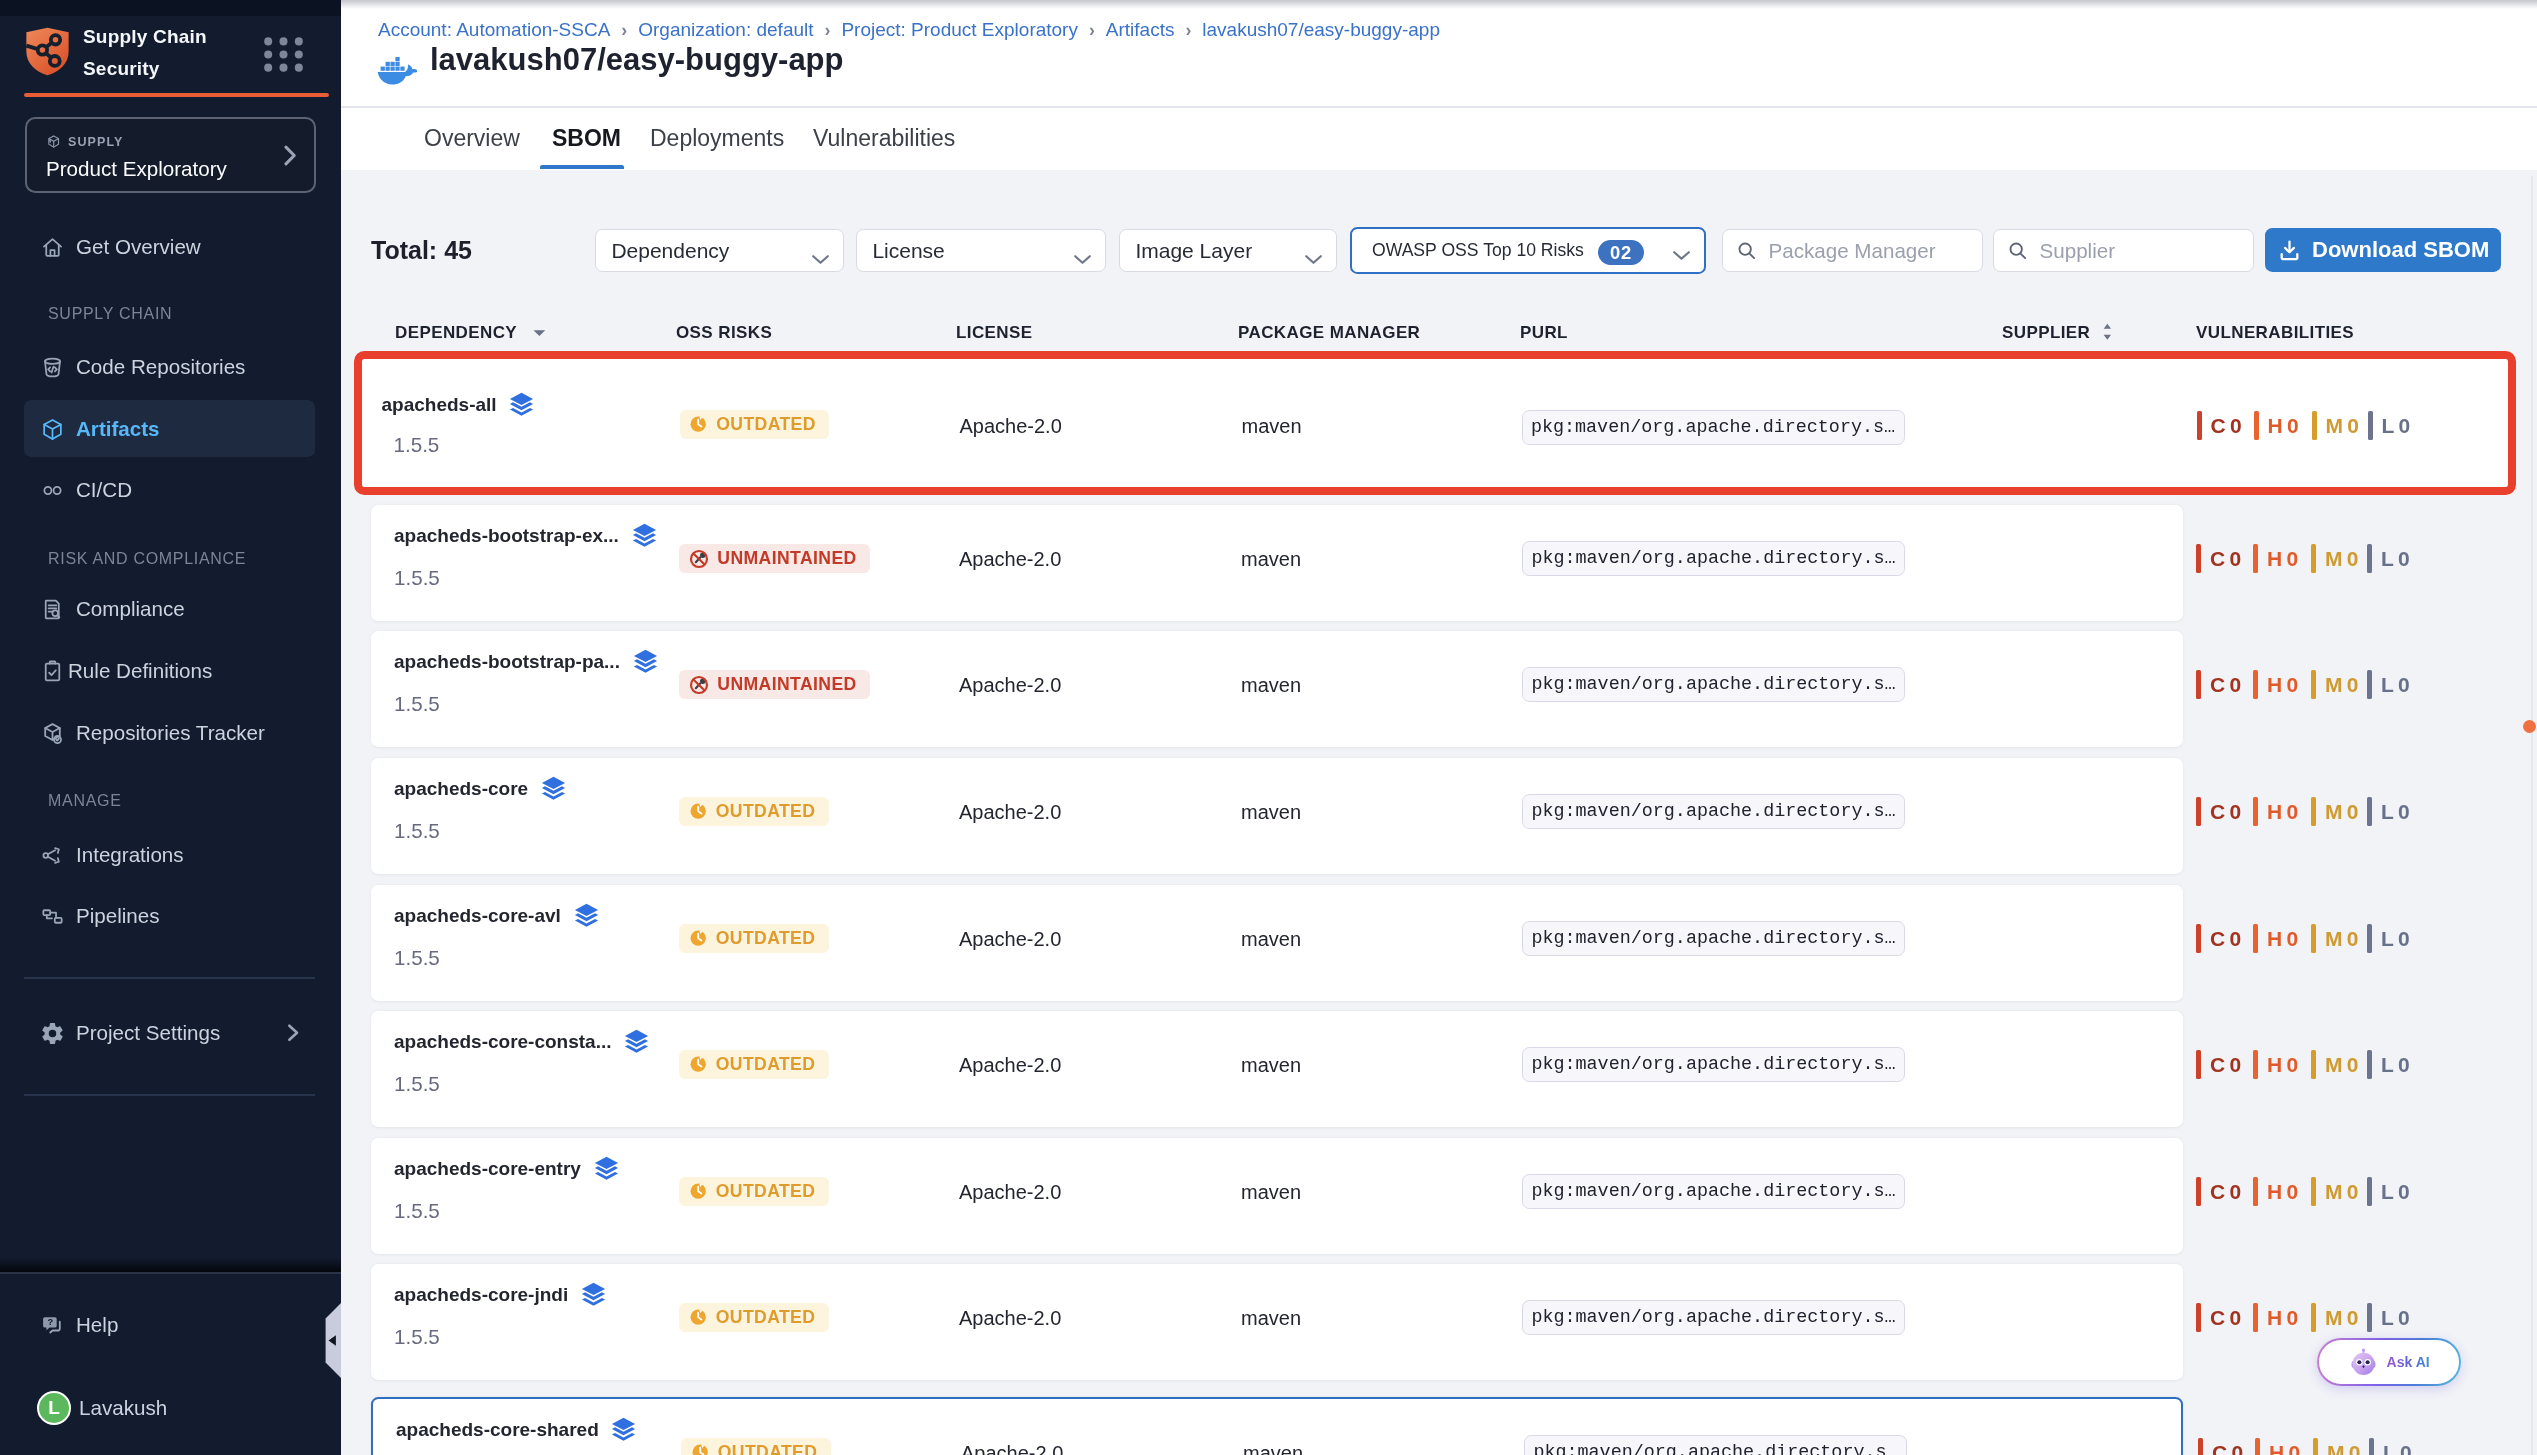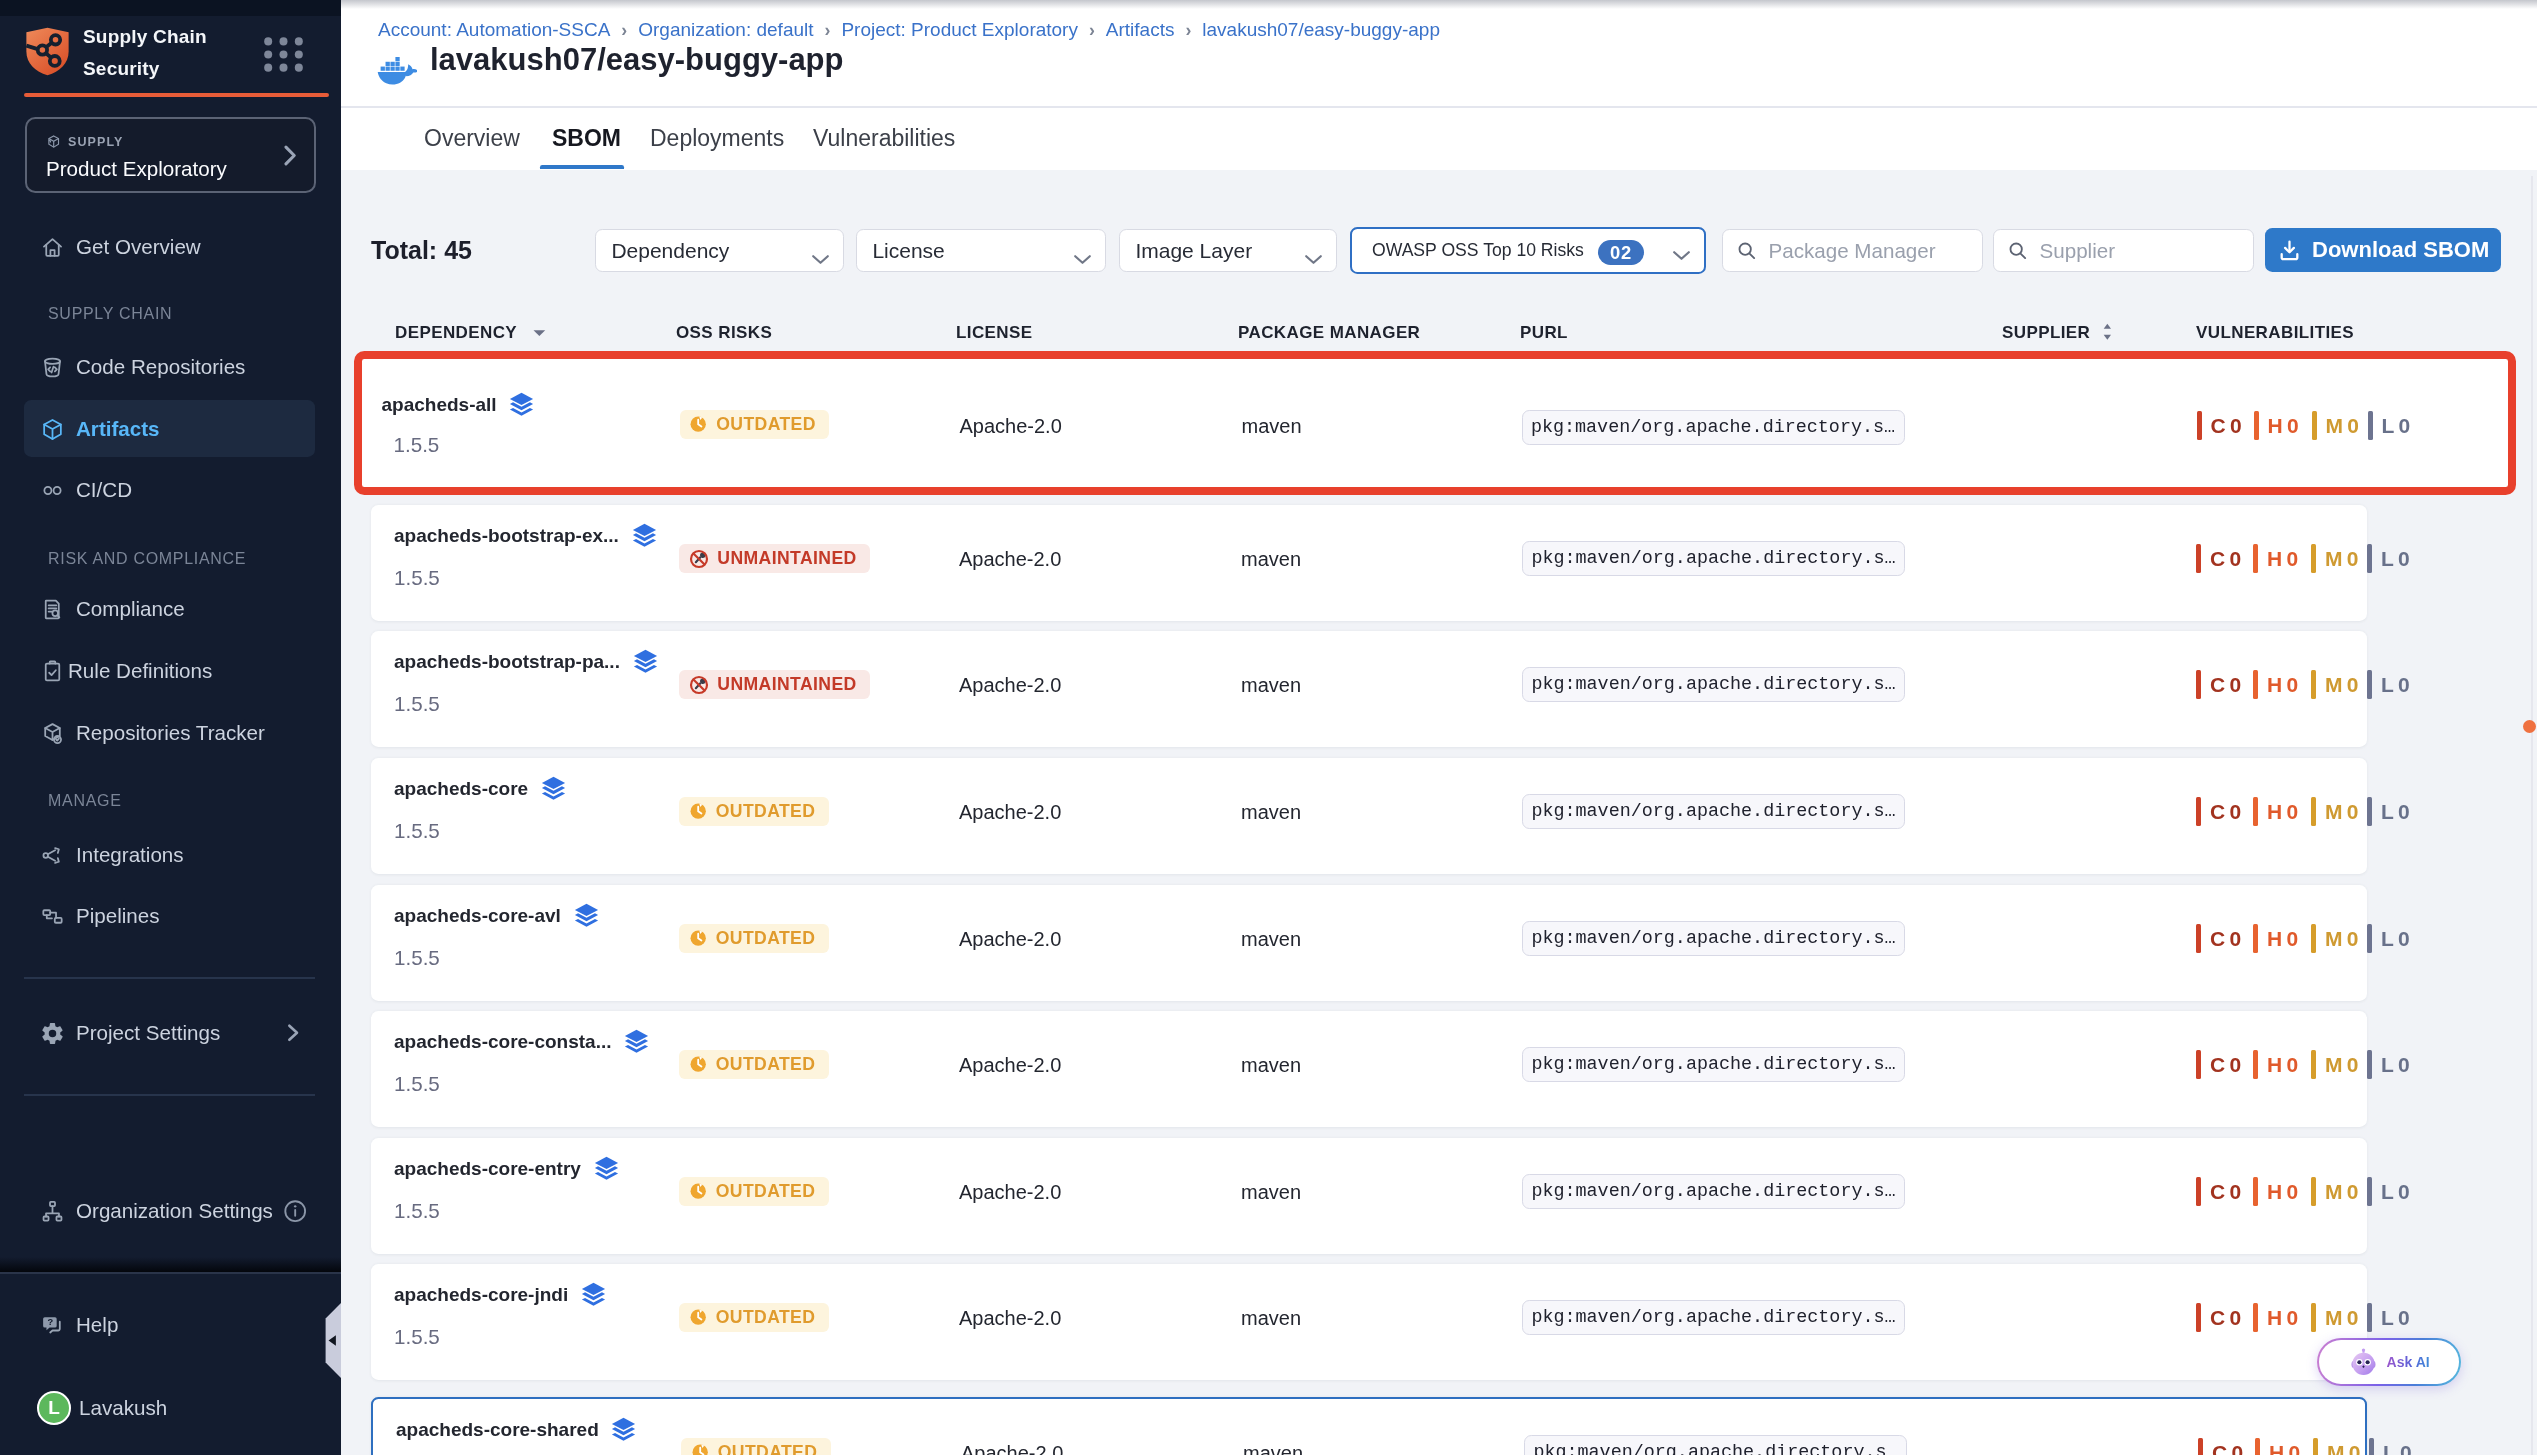--- a/index.html
+++ b/index.html
@@ -38,21 +38,21 @@
 .fbox{position:absolute;top:229px;height:43px;background:#fff;border:1.5px solid #d8dae3;border-radius:7.3px;font-size:21px;color:#272b35;display:flex;align-items:center;padding-left:15.4px}
 .fbox .caret{position:absolute;right:13.2px;top:17px}
 .fbox.owasp{border:2.9px solid #2f6fc4;gap:0;font-size:17.6px;top:227px;height:47px;padding-left:20px}
 .pill02s{position:absolute;left:246px;top:11px;width:46px;height:25px;background:#3c72c0;border-radius:12.5px;color:#fff;font-size:18.4px;font-weight:700;display:flex;align-items:center;justify-content:center;letter-spacing:0.7px}
 .sbox{position:absolute;top:229px;height:43px;background:#fff;border:1.5px solid #d8dae3;border-radius:7.3px;display:flex;align-items:center;padding-left:13.2px;font-size:20.6px;color:#9aa0ad}
 .sbox svg{margin-right:10.3px}
 .dlbtn{position:absolute;left:1924px;top:228px;width:236px;height:44px;background:#2e79c9;border-radius:7.3px;color:#fff;font-size:22px;font-weight:700;display:flex;align-items:center;justify-content:center;gap:10.3px}
 
 .th{position:absolute;top:323px;font-size:17px;font-weight:700;color:#1e222e;letter-spacing:0.4px}
 .redbox{position:absolute;left:12.5px;top:351px;width:2162px;height:144px;background:#fff;border:8px solid #e8402c;border-radius:10.3px}
-.card{position:absolute;left:30px;width:1996px;height:116px;background:#fff;border-radius:7.3px;box-shadow:0 0.7px 2.9px rgba(40,50,70,.07)}
+.card{position:absolute;left:30px;width:1812px;height:116px;background:#fff;border-radius:7.3px;box-shadow:0 0.7px 2.9px rgba(40,50,70,.07)}
 .card.sel{border:2.2px solid #2e6fc0}
 .nm{position:absolute;left:23px;font-size:19px;font-weight:700;color:#23262f;display:flex;align-items:center;gap:11.7px;line-height:29px}
 .ver{position:absolute;left:23px;font-size:20.6px;color:#686b80;line-height:26.4px}
 .bwrap{position:absolute;left:308px}
 .badge{height:29px;border-radius:5.9px;font-size:17.6px;font-weight:700;letter-spacing:0.4px;display:inline-flex;align-items:center;gap:8.8px;padding:0 13.2px 0 9.5px}
 .badge.out{background:#fdf4dd;color:#e09b2d}
 .badge.un{background:#f9e9e6;color:#c33a28}
 .cell{position:absolute;font-size:20px;color:#23262f;line-height:26.4px}
 .purl{position:absolute;left:1151px;width:383px;height:35px;background:#f7f7fb;border:1.5px solid #d8d9e6;border-radius:7.3px;font-family:"Liberation Mono",monospace;font-size:18.4px;color:#20222e;display:flex;align-items:center;justify-content:center;white-space:nowrap;overflow:hidden}
 .vuln{position:absolute;left:1825px;height:29px;width:250px}
@@ -588,34 +588,20 @@
   <div class="item" style="top:1011px">
       <svg width="25" height="25" viewBox="0 0 24 24" fill="none" stroke="#9aa5b5" stroke-width="1.7" stroke-linecap="round" stroke-linejoin="round">
         <path d="M19.4 13c.04-.32.06-.65.06-1s-.02-.68-.07-1l2.1-1.63c.2-.15.24-.42.12-.64l-2-3.46c-.12-.22-.39-.3-.61-.22l-2.49 1a7.3 7.3 0 0 0-1.73-1l-.38-2.65A.49.49 0 0 0 14 2h-4c-.25 0-.46.18-.5.42l-.38 2.65c-.62.26-1.2.6-1.73 1l-2.49-1c-.22-.08-.49 0-.61.22l-2 3.46c-.12.22-.08.49.12.64L4.5 11c-.04.32-.06.65-.06 1s.02.68.07 1l-2.1 1.63c-.2.15-.24.42-.12.64l2 3.46c.12.22.39.3.61.22l2.49-1c.53.4 1.11.74 1.73 1l.38 2.65c.04.24.25.42.5.42h4c.25 0 .46-.18.5-.42l.38-2.65c.62-.26 1.2-.6 1.73-1l2.49 1c.22.08.49 0 .61-.22l2-3.46c.12-.22.08-.49-.12-.64L19.4 13zM12 15.6a3.6 3.6 0 1 1 0-7.2 3.6 3.6 0 0 1 0 7.2z" fill="#9aa5b5" stroke="none"></path>
       </svg>
       <span class="t" style="left:76px;">Project Settings</span>
       <svg style="position:absolute;left:282px;top:10.3px" width="20.6" height="23.5" viewBox="0 0 16 20" fill="none" stroke="#9aa4b6" stroke-width="2.2" stroke-linecap="round" stroke-linejoin="round">
         <path d="M5.5 4l6.5 6-6.5 6"></path>
       </svg>
     </div>
   <div class="divline" style="top:1094px"></div>
-  <div class="item" style="top:1189px">
-      <svg width="25" height="25" viewBox="0 0 24 24" fill="none" stroke="#9aa5b5" stroke-width="1.7" stroke-linecap="round" stroke-linejoin="round">
-        <rect x="9.6" y="2.8" width="4.8" height="4" rx=".8"></rect>
-        <rect x="3.4" y="16.8" width="4.8" height="4" rx=".8"></rect>
-        <rect x="15.8" y="16.8" width="4.8" height="4" rx=".8"></rect>
-        <path d="M12 6.8v4M5.8 16.8v-3h12.4v3M12 13.8v-3"></path>
-      </svg>
-      <span class="t" style="left:76px;">Organization Settings</span>
-      <span class="info" style="position:absolute;left:282px;top:8.8px"><svg class="info" width="26.4" height="26.4" viewBox="0 0 24 24" fill="none" stroke="#8b96a8" stroke-width="1.7">
-          <circle cx="12" cy="12" r="9"></circle>
-          <path d="M12 10.8v5.4" stroke-linecap="round"></path>
-          <circle cx="12" cy="7.6" r="1.1" fill="#8b96a8" stroke="none"></circle>
-        </svg></span>
-    </div>
   <div class="item" style="top:1303px">
       <svg width="25" height="25" viewBox="0 0 24 24" fill="none" stroke="#9aa5b5" stroke-width="1.7" stroke-linecap="round" stroke-linejoin="round" style="font-size:28px">
         <path d="M4.6 4h9.8a1.6 1.6 0 0 1 1.6 1.6v6.8a1.6 1.6 0 0 1-1.6 1.6H9.2l-3 2.6V14H4.6A1.6 1.6 0 0 1 3 12.4V5.6A1.6 1.6 0 0 1 4.6 4z" fill="#8e99ab" stroke="none"></path>
         <path d="M19 8.4v6.8a1.6 1.6 0 0 1-1.6 1.6H12l-2.2 1.9" fill="none"></path>
         <text x="7.3" y="11.8" font-size="9" font-weight="bold" fill="#121b2d" stroke="none" font-family="Liberation Sans">?</text>
       </svg>
       <span class="t" style="left:76px;">Help</span>
     </div>
   <div class="footshadow"></div>
     <div class="footline"></div>

